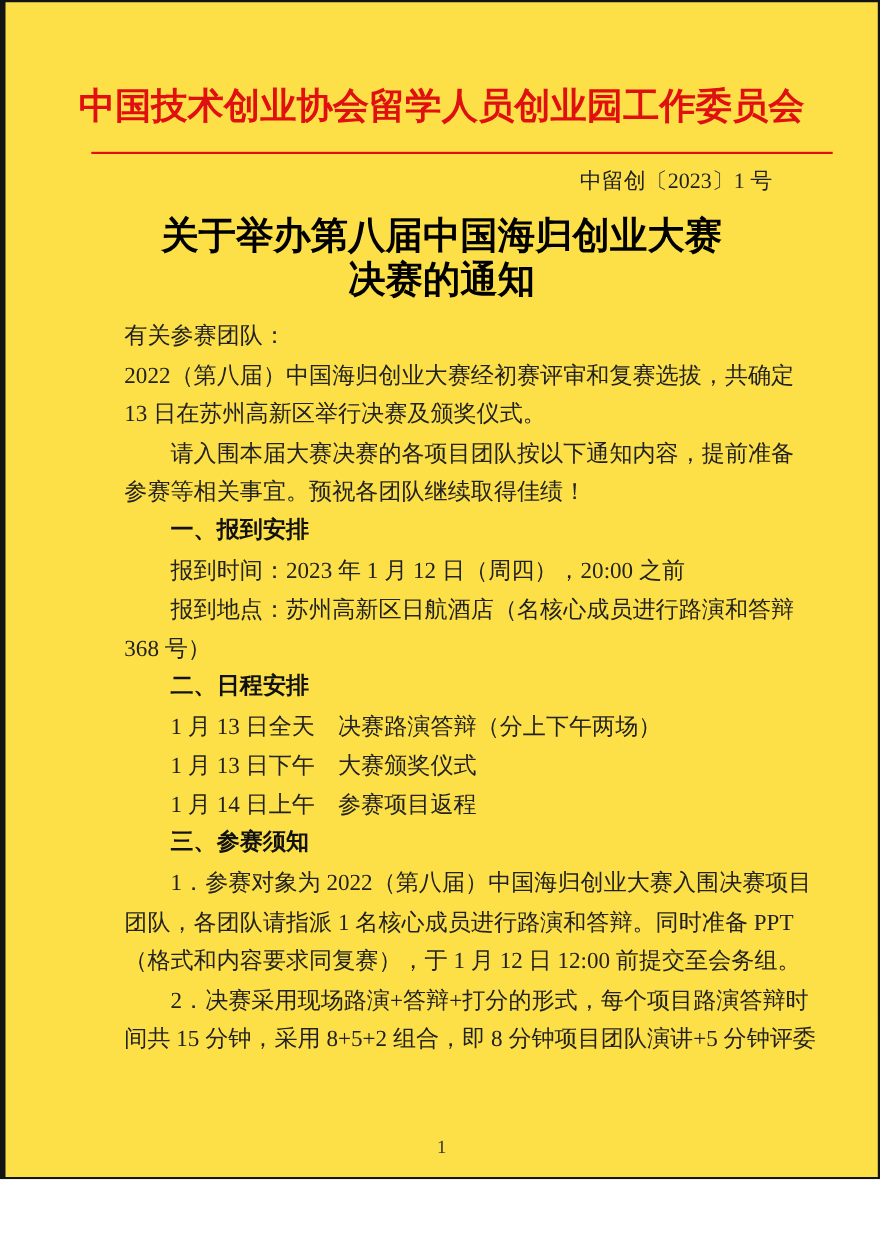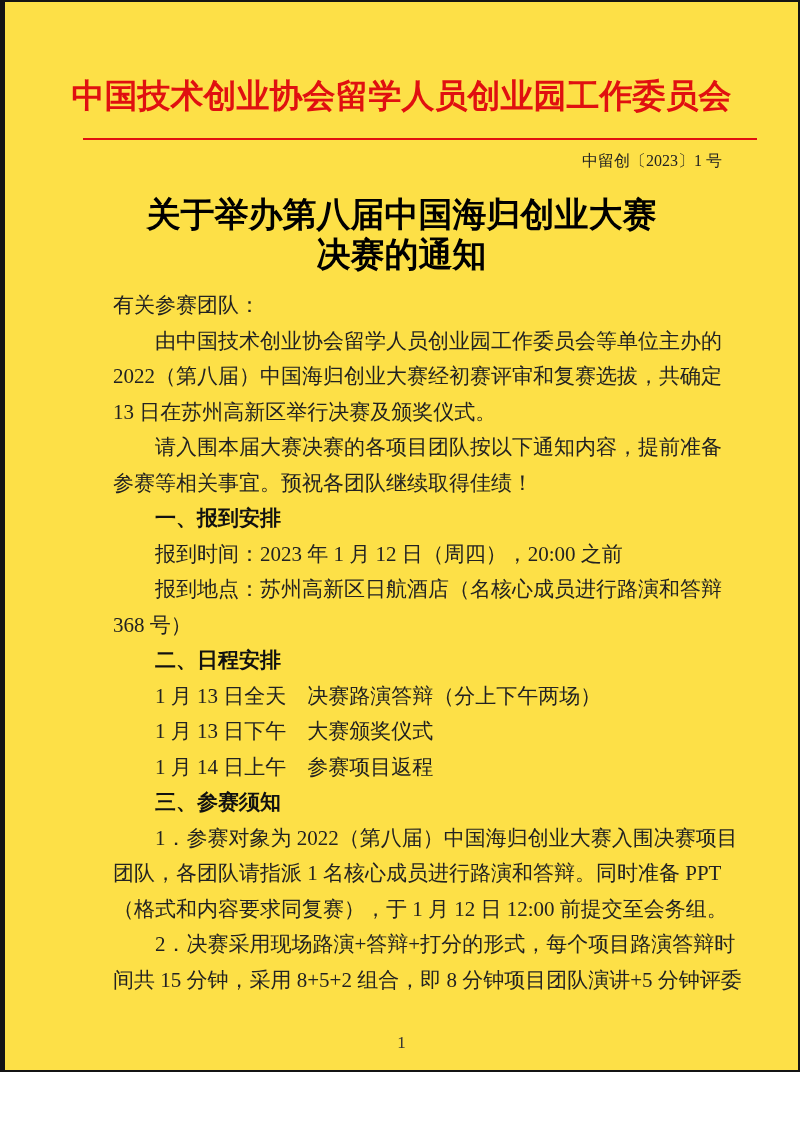--- a/index.html
+++ b/index.html
@@ -34,22 +34,22 @@
   .red-rule {
     position: absolute;
     top: 136px;
     left: 78px;
     width: 674px;
     height: 2px;
   }
   .doc-number {
     position: absolute;
     top: 149px;
-    right: 76px;
-    font-size: 16px;
+    right: 96px;
+    font-size: 20px;
     color: #222222;
     white-space: nowrap;
   }
   .doc-title {
     position: absolute;
     top: 193px;
     left: 0;
     right: 0;
     text-align: center;
     font-weight: bold;
@@ -69,21 +69,21 @@
   .line {
     white-space: nowrap;
   }
   .line.indent {
     text-indent: 42px;
   }
   .line.heading {
     text-indent: 42px;
     font-weight: bold;
     color: #111111;
-    font-family: Liberation Serif, serif;
+    font-family: Liberation Mono, monospace;
     font-size: 21px;
   }
   .page-number {
     position: absolute;
     top: 1031px;
     left: 0;
     right: 0;
     text-align: center;
     font-size: 17px;
     color: #333333;
@@ -100,21 +100,20 @@
 
   <div class="doc-number">中留创〔2023〕1 号</div>
 
   <div class="doc-title">
     <div>关于举办第八届中国海归创业大赛</div>
     <div>决赛的通知</div>
   </div>
 
   <div class="body-text">
       <div class="line plain">有关参赛团队：</div>
-      <div class="line indent">由中国技术创业协会留学人员创业园工作委员会等单位主办的</div>
       <div class="line plain">2022（第八届）中国海归创业大赛经初赛评审和复赛选拔，共确定</div>
       <div class="line plain">13 日在苏州高新区举行决赛及颁奖仪式。</div>
       <div class="line indent">请入围本届大赛决赛的各项目团队按以下通知内容，提前准备</div>
       <div class="line plain">参赛等相关事宜。预祝各团队继续取得佳绩！</div>
       <div class="line heading">一、报到安排</div>
       <div class="line indent">报到时间：2023 年 1 月 12 日（周四），20:00 之前</div>
       <div class="line indent">报到地点：苏州高新区日航酒店（名核心成员进行路演和答辩</div>
       <div class="line plain">368 号）</div>
       <div class="line heading">二、日程安排</div>
       <div class="line indent">1 月 13 日全天　决赛路演答辩（分上下午两场）</div>

